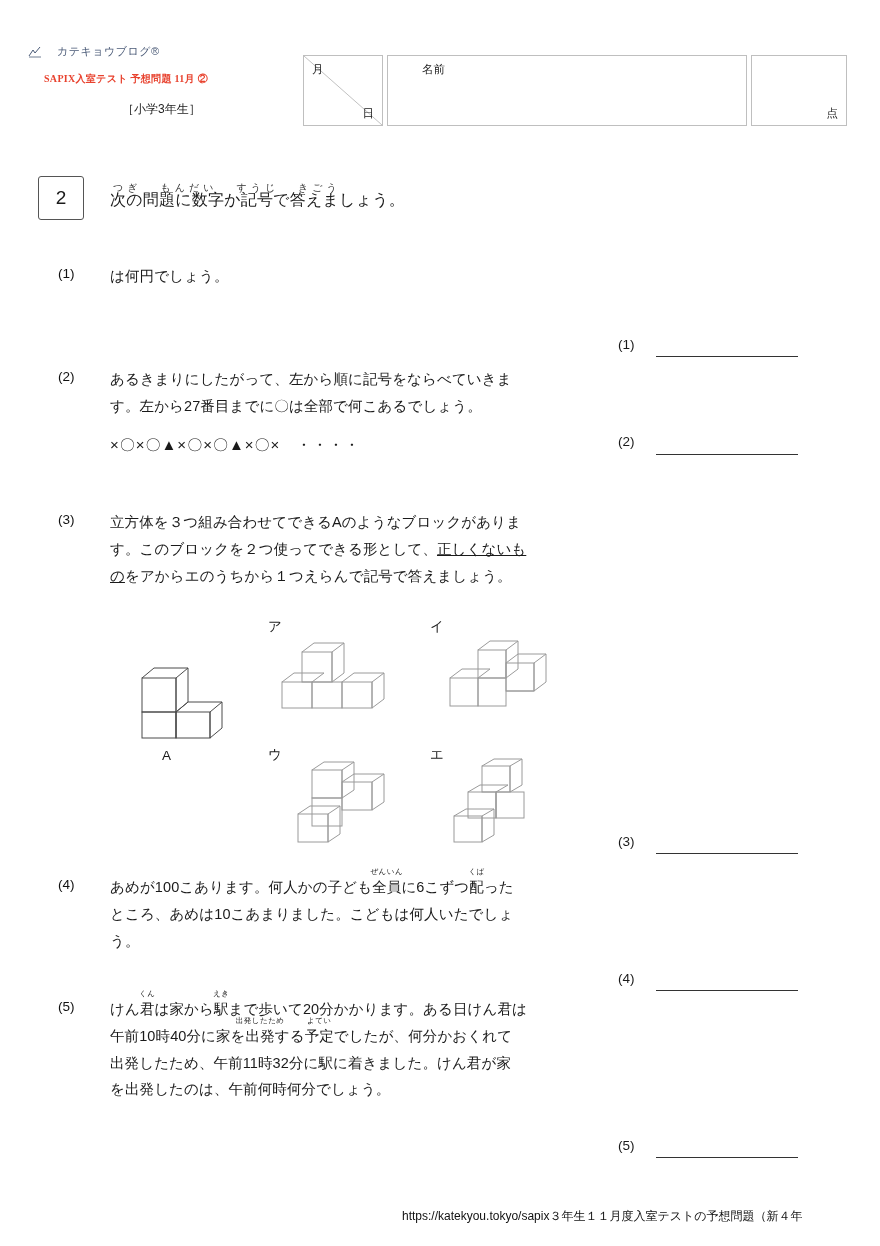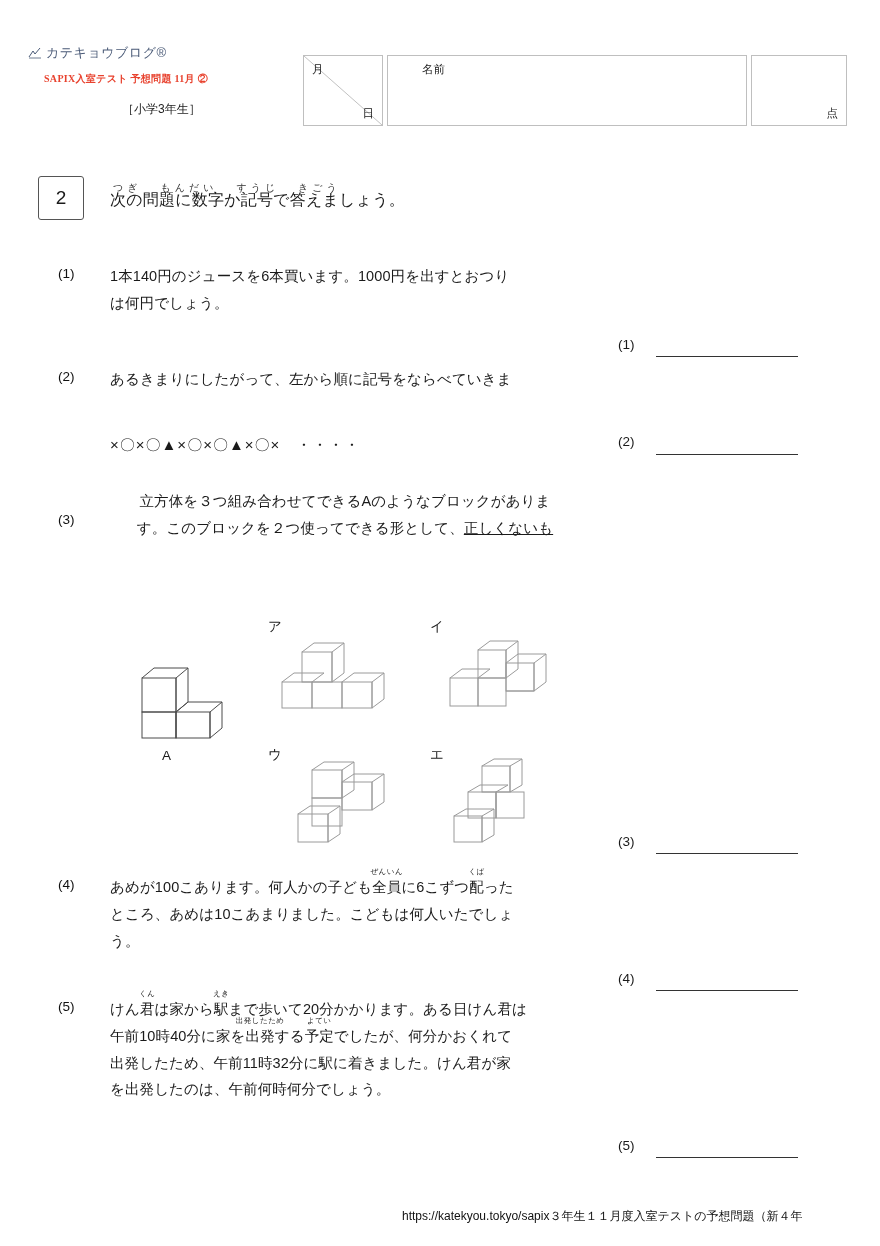--- a/index.html
+++ b/index.html
@@ -14,26 +14,26 @@
     font-family: "Liberation Sans", sans-serif;
     color: #1a1a1a;
     overflow: hidden;
   }
 
   
   .logo {
     position: absolute;
     left: 28px;
     top: 44px;
-    font-size: 13px;
+    font-size: 11px;
     color: #4a5a77;
     letter-spacing: .5px;
     display: flex;
     align-items: center;
-    gap: 4px;
+    gap: 15px;
   }
   .logo-mark { width: 14px; height: 12px; display: block; }
 
   .doc-title {
     position: absolute;
     left: 44px;
     top: 72px;
     font-size: 10px;
     font-weight: bold;
     color: #e8422e;
@@ -205,34 +205,35 @@
 </div>
 
 <div class="sec-num">2</div>
 <div class="ruby-row">
   <span>つぎ</span><span>もんだい</span><span>すうじ</span><span>きごう</span>
 </div>
 <div class="sec-instr">次の問題に数字か記号で答えましょう。</div>
 
 <div class="qnum" style="left:58px; top:266px;">(1)</div>
 <div class="qbody" style="top:263px;">
-  <div>1本140円のジュースを6本買います。1000円を出すとおつり</div>
   <div>は何円でしょう。</div>
 </div>
 
 <div class="qnum" style="left:58px; top:369px;">(2)</div>
 <div class="qbody" style="top:366px;">
   <div>あるきまりにしたがって、左から順に記号をならべていきま</div>
+  <div>す。左から27番目までに〇は全部で何こあるでしょう。</div>
 </div>
 <div class="pattern-row">×〇×〇▲×〇×〇▲×〇×　・・・・</div>
 
 <div class="qnum" style="left:58px; top:512px;">(3)</div>
-<div class="qbody" style="top:488px;text-align:center;">
+<div class="qbody" style="top:509px;">
   <div>立方体を３つ組み合わせてできるAのようなブロックがありま</div>
   <div>す。このブロックを２つ使ってできる形として、<span class="u">正しくないも</span></div>
+  <div><span class="u">の</span>をアからエのうちから１つえらんで記号で答えましょう。</div>
 </div>
 
 <svg class="fig" style="left:130px; top:660px;" width="100" height="80" viewBox="0 0 100 80">
   <g stroke="#4a4a4a" stroke-width="1" fill="none">
 
     <rect x="12" y="18" width="34" height="34"></rect>
     <path d="M12 18 L24 8 L58 8 L46 18"></path>
     <path d="M46 18 L46 52 L58 42 L58 8"></path>
 
     <rect x="12" y="52" width="34" height="26"></rect>

